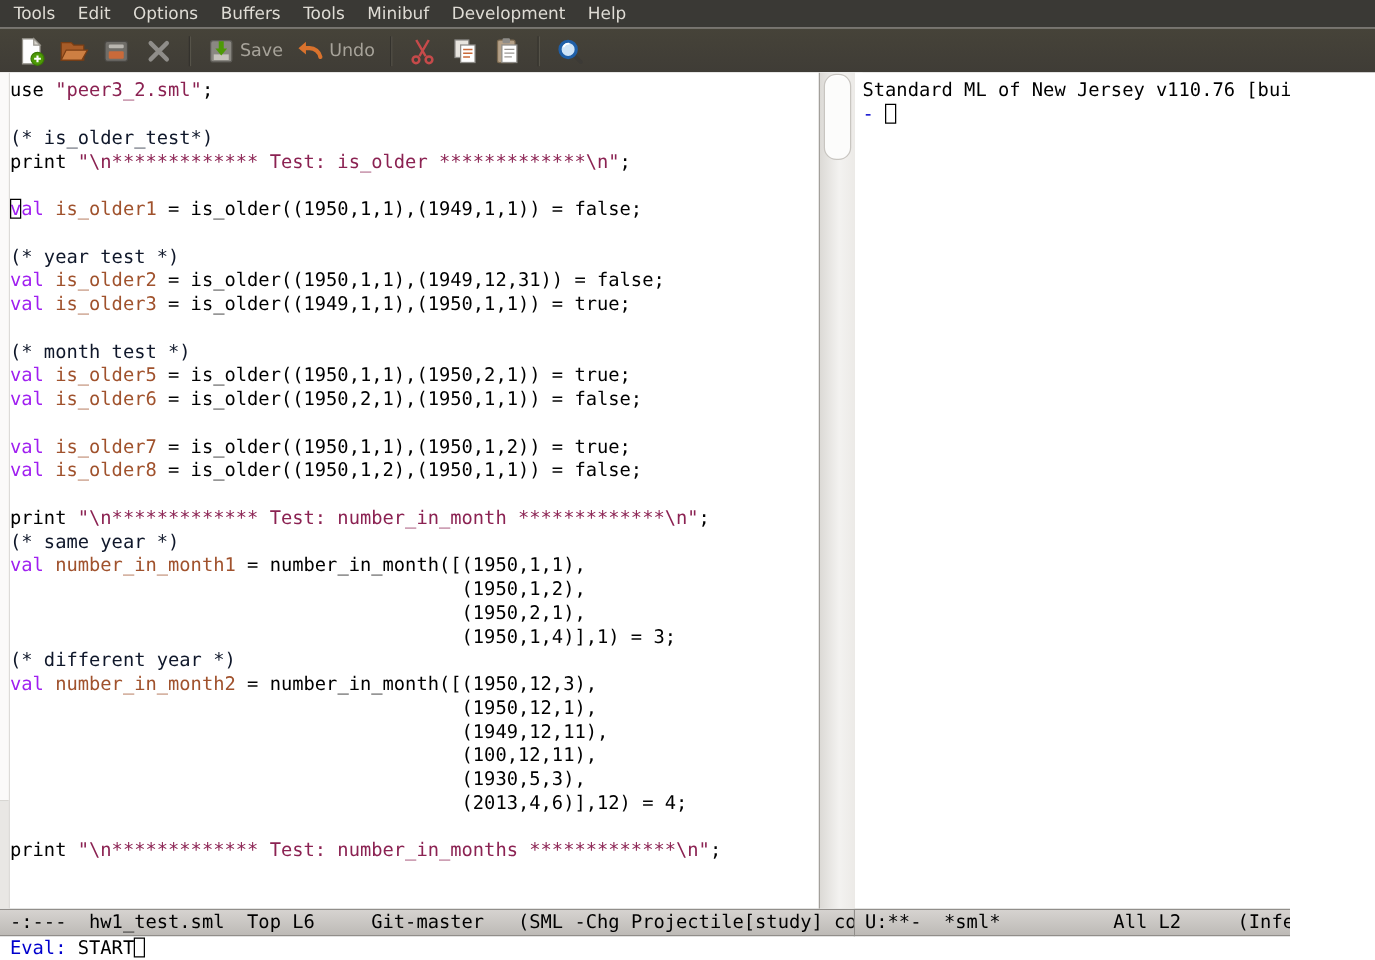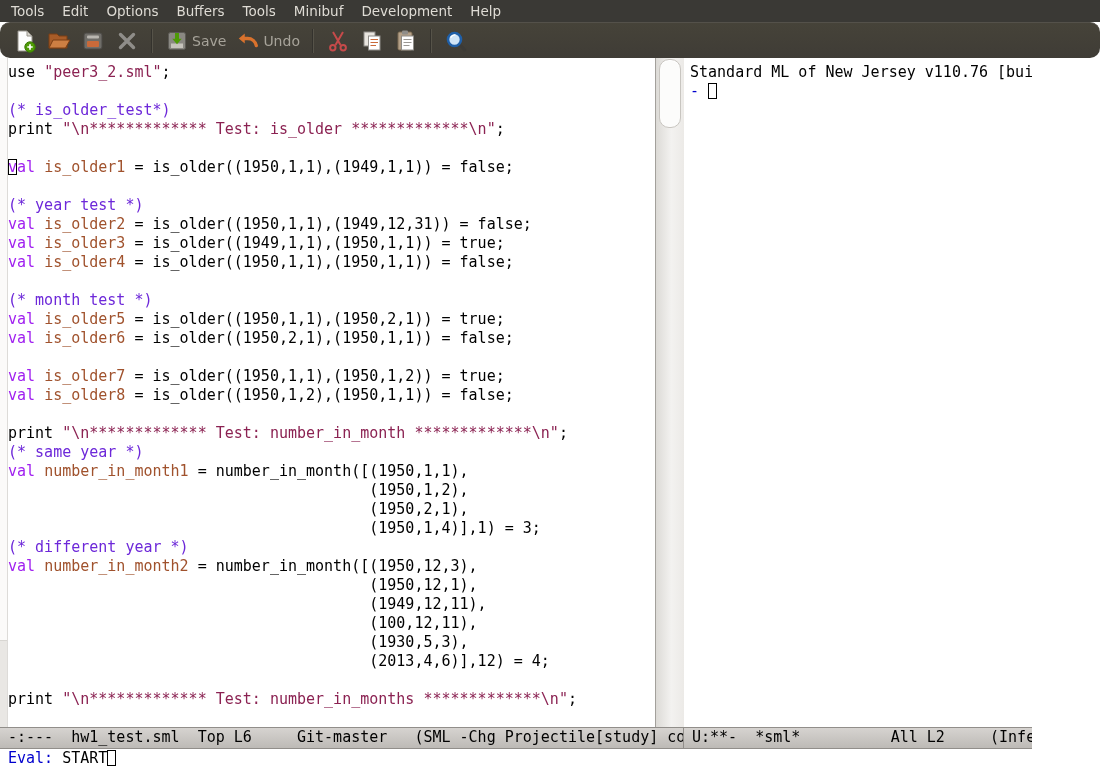--- a/index.html
+++ b/index.html
@@ -6,40 +6,40 @@
   body{width:1100px;height:768px;overflow:hidden;font-family:"DejaVu Sans Mono",monospace;}
 
   
   .menubar{height:22px;background:#3a3935;display:flex;align-items:center;
     font:13.5px "DejaVu Sans","Liberation Sans",sans-serif;color:#dfdcd5;padding-left:2px;}
   .mi{padding:2px 9px;cursor:default;}
 
   
   .toolbar{height:35px;background:linear-gradient(#45423e,#403d38);
     background:linear-gradient(#464339,#3f3c36);
-    border-top:1px solid #54514a;display:flex;align-items:center;padding-left:8px;border-radius:10px;}
+    border-top:1px solid #54514a;display:flex;align-items:center;padding-left:8px;}
   .tbtn{display:flex;align-items:center;gap:3px;padding:2px 5px;border-radius:3px;}
   .tbtn svg{width:24px;height:24px;display:block;}
   .tlabel{font:14px "DejaVu Sans","Liberation Sans",sans-serif;color:#a7a39a;}
   .tsep{width:1px;height:24px;background:#34322d;border-right:1px solid #565349;margin:0 7px;}
 
   
   .main{display:flex;height:691px;background:#fff;}
   .win{display:flex;flex-direction:column;}
   .win-left{width:684px;}
   .win-right{width:348px;}
   .win-body{flex:1;display:flex;overflow:hidden;background:#fff;}
 
   
   .codepane{flex:1;overflow:hidden;padding-top:5px;font:15px/19px "DejaVu Sans Mono","Liberation Mono",monospace;color:#000;}
   .cl{height:19px;white-space:pre;}
   .k{color:#a020f0;}         
   .v{color:#a0522d;}         
   .s{color:#8b2252;}         
-  .c{color:#6d28d9;margin-top:24px;}         
+  .c{color:#0f172a;margin-top:24px;}         
   .p{color:#0000cd;}         
   .cur{position:relative;}
   .cur::after{content:"";position:absolute;left:0;top:1px;width:7px;height:14px;border:1px solid #000;}
 
   
   .edge-strip{width:7px;background:#e9e7e4;border-right:1px solid #dddbd8;position:relative;}
   .edge-strip .thumb{position:absolute;left:0;top:0;width:7px;height:582px;background:#fbfaf9;border-bottom:1px solid #d8d6d2;}
   .mid-scroll{width:28px;background:linear-gradient(90deg,#dcdad6,#f3f2f0 55%,#eceae7);
      border-left:1px solid #a3a09b;position:relative;}
   .mid-scroll .thumb{position:absolute;left:3px;top:1px;width:20px;height:67px;background:#fcfcfb;
@@ -160,21 +160,20 @@
           <div class="cl"><span class="t">use </span><span class="s">"peer3_2.sml"</span><span class="t">;</span></div>
           <div class="cl"></div>
           <div class="cl"><span class="c">(* is_older_test*)</span></div>
           <div class="cl"><span class="t">print </span><span class="s">"\n************* Test: is_older *************\n"</span><span class="t">;</span></div>
           <div class="cl"></div>
           <div class="cl"><span class="k cur">v</span><span class="k">al </span><span class="v">is_older1</span><span class="t"> = is_older((1950,1,1),(1949,1,1)) = false;</span></div>
           <div class="cl"></div>
           <div class="cl"><span class="c">(* year test *)</span></div>
           <div class="cl"><span class="k">val </span><span class="v">is_older2</span><span class="t"> = is_older((1950,1,1),(1949,12,31)) = false;</span></div>
           <div class="cl"><span class="k">val </span><span class="v">is_older3</span><span class="t"> = is_older((1949,1,1),(1950,1,1)) = true;</span></div>
-          <div class="cl"><span class="k">val </span><span class="v">is_older4</span><span class="t"> = is_older((1950,1,1),(1950,1,1)) = false;</span></div>
           <div class="cl"></div>
           <div class="cl"><span class="c">(* month test *)</span></div>
           <div class="cl"><span class="k">val </span><span class="v">is_older5</span><span class="t"> = is_older((1950,1,1),(1950,2,1)) = true;</span></div>
           <div class="cl"><span class="k">val </span><span class="v">is_older6</span><span class="t"> = is_older((1950,2,1),(1950,1,1)) = false;</span></div>
           <div class="cl"></div>
           <div class="cl"><span class="k">val </span><span class="v">is_older7</span><span class="t"> = is_older((1950,1,1),(1950,1,2)) = true;</span></div>
           <div class="cl"><span class="k">val </span><span class="v">is_older8</span><span class="t"> = is_older((1950,1,2),(1950,1,1)) = false;</span></div>
           <div class="cl"></div>
           <div class="cl"><span class="t">print </span><span class="s">"\n************* Test: number_in_month *************\n"</span><span class="t">;</span></div>
           <div class="cl"><span class="c">(* same year *)</span></div>

